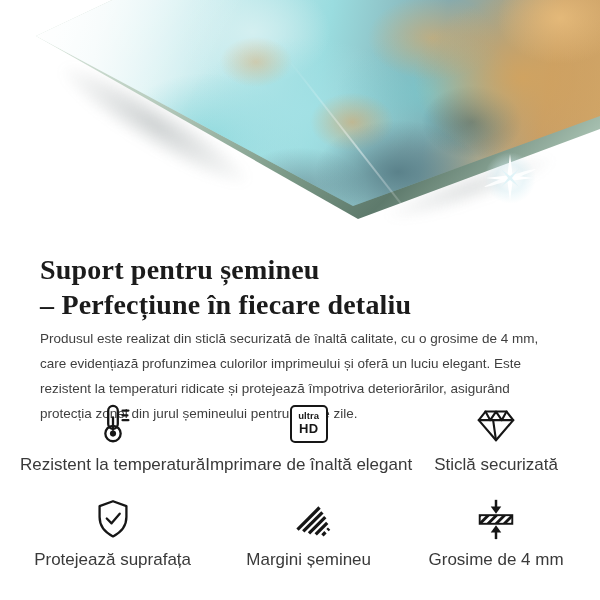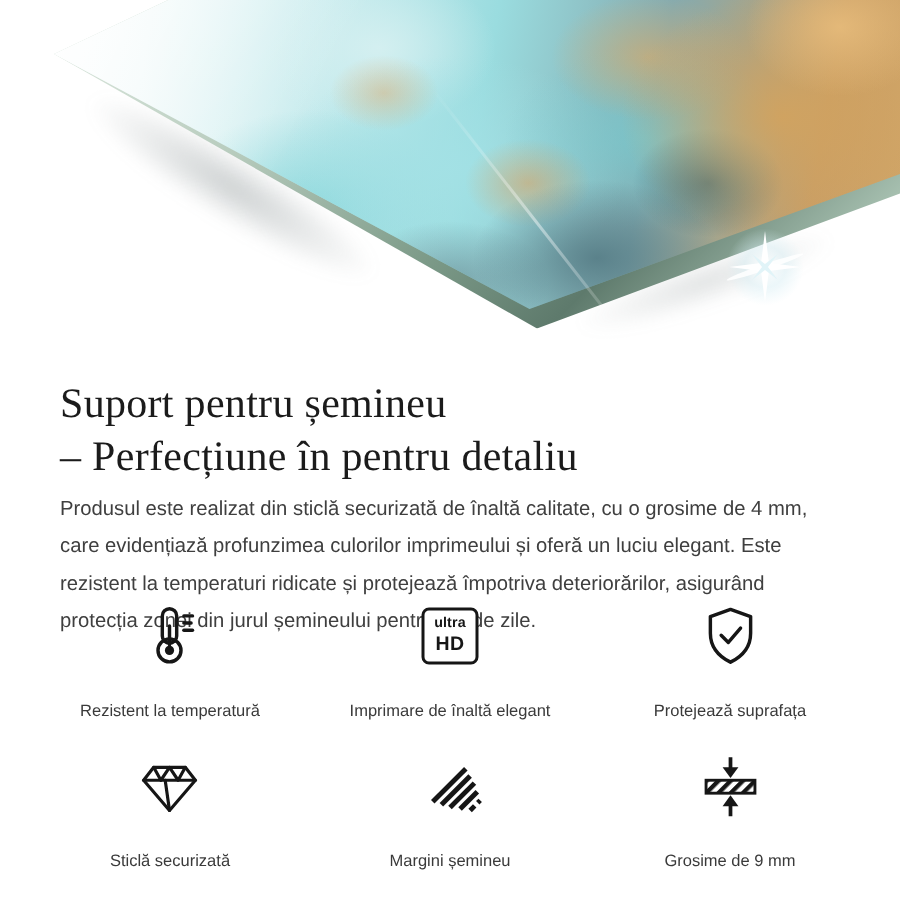--- a/index.html
+++ b/index.html
@@ -59,36 +59,36 @@
     transform:rotate(52deg);transform-origin:left center;
   }
   .sparkle{position:absolute;left:482px;top:150px;width:56px;height:56px;
     background:radial-gradient(circle at 50% 50%, rgba(255,255,255,0.9), rgba(214,238,244,0.45) 35%, rgba(214,238,244,0) 65%);
   }
 
   
   .title{
     position:absolute;left:40px;top:233px;width:540px;
     font-family:"Liberation Serif","DejaVu Serif",serif;
-    font-size:28px;line-height:35px;font-weight:400;color:#1b1b1b;
+    font-size:28px;line-height:35px;font-weight:700;color:#1b1b1b;
     letter-spacing:0.2px;
   }
   .desc{
     position:absolute;left:40px;top:312px;width:524px;
     font-size:13.5px;line-height:25px;color:#3f3f3f;
   }
 
   
   .features{
     position:absolute;left:20px;top:400px;width:560px;
     display:grid;grid-template-columns:repeat(3,1fr);row-gap:20px;
   }
   .feature{display:flex;flex-direction:column;align-items:center;}
   .icon-box{height:48px;display:flex;align-items:center;justify-content:center;}
-  .feature-label{margin-top:20px;font-size:11px;color:#3a3a3a;white-space:nowrap;}
+  .feature-label{margin-top:7px;font-size:17px;color:#3a3a3a;white-space:nowrap;}
   .icon-svg{display:block;}
 
   .uhd-box{
     width:38px;height:38px;border:2.5px solid #161616;border-radius:5px;
     display:flex;flex-direction:column;align-items:center;justify-content:center;
     box-sizing:border-box;background:#fff;
   }
   .uhd-top{font-size:9.5px;font-weight:700;color:#161616;line-height:10px;letter-spacing:0.1px;}
   .uhd-bottom{font-size:13px;font-weight:700;color:#161616;line-height:16px;letter-spacing:0.3px;}
 </style>
@@ -107,21 +107,21 @@
     <svg width="56" height="56" viewBox="0 0 56 56">
       <ellipse cx="28" cy="28" rx="27" ry="2" fill="rgba(255,255,255,0.85)" transform="rotate(-19 28 28)"></ellipse>
       <path d="M28 4 L30.6 25.4 L52 28 L30.6 30.6 L28 52 L25.4 30.6 L4 28 L25.4 25.4 Z" fill="#ffffff"></path>
       <path d="M28 16 L29.4 26.6 L40 28 L29.4 29.4 L28 40 L26.6 29.4 L16 28 L26.6 26.6 Z" fill="rgba(223,243,248,0.95)" transform="rotate(45 28 28)"></path>
     </svg>
   </div>
 </div>
 
 <h1 class="title">
   <span>Suport pentru șemineu</span><br>
-  <span>– Perfecțiune în pentru detaliu</span>
+  <span>– Perfecțiune în fiecare detaliu</span>
 </h1>
 
 <p class="desc">Produsul este realizat din sticlă securizată de înaltă calitate, cu o grosime de 4 mm, care evidențiază profunzimea culorilor imprimeului și oferă un luciu elegant. Este rezistent la temperaturi ridicate și protejează împotriva deteriorărilor, asigurând protecția zonei din jurul șemineului pentru ani de zile.</p>
 
 <div class="features">
 
   <div class="feature">
     <div class="icon-box">
       <svg class="icon-svg" width="46" height="46" viewBox="0 0 48 48" fill="none" stroke="#161616" stroke-width="2.4" stroke-linecap="round">
         <rect x="19" y="5" width="10" height="24" rx="5"></rect>
@@ -141,38 +141,38 @@
       <div class="uhd-box">
         <span class="uhd-top">ultra</span>
         <span class="uhd-bottom">HD</span>
       </div>
     </div>
     <div class="feature-label">Imprimare de înaltă elegant</div>
   </div>
 
   <div class="feature">
     <div class="icon-box">
-      <svg class="icon-svg" width="46" height="46" viewBox="0 0 48 48" fill="none" stroke="#161616" stroke-width="2.4" stroke-linecap="round" stroke-linejoin="round">
-        <path d="M24 5.5 L38 10.5 V22 C38 32 31.2 38.6 24 42.2 C16.8 38.6 10 32 10 22 V10.5 Z"></path>
-        <path d="M17.5 23.5 L22.5 28.5 L31 18.5"></path>
-      </svg>
-    </div>
-    <div class="feature-label">Protejează suprafața</div>
-  </div>
-
-  <div class="feature">
-    <div class="icon-box">
       <svg class="icon-svg" width="46" height="46" viewBox="0 0 48 48" fill="none" stroke="#161616" stroke-width="2.2" stroke-linecap="round" stroke-linejoin="round">
         <path d="M13 11 H35 L42 20 L24 41 L6 20 Z"></path>
         <path d="M6 20 H42"></path>
         <path d="M13 11 L18 20 L24 11 L30 20 L35 11"></path>
         <path d="M21 20 L24 41"></path>
       </svg>
     </div>
     <div class="feature-label">Sticlă securizată</div>
+  </div>
+
+  <div class="feature">
+    <div class="icon-box">
+      <svg class="icon-svg" width="46" height="46" viewBox="0 0 48 48" fill="none" stroke="#161616" stroke-width="2.4" stroke-linecap="round" stroke-linejoin="round">
+        <path d="M24 5.5 L38 10.5 V22 C38 32 31.2 38.6 24 42.2 C16.8 38.6 10 32 10 22 V10.5 Z"></path>
+        <path d="M17.5 23.5 L22.5 28.5 L31 18.5"></path>
+      </svg>
+    </div>
+    <div class="feature-label">Protejează suprafața</div>
   </div>
 
   <div class="feature">
     <div class="icon-box">
       <svg class="icon-svg" width="46" height="46" viewBox="0 0 48 48" fill="none" stroke="#161616" stroke-width="3.4">
         <line x1="12" y1="35" x2="35" y2="12"></line>
         <line x1="18" y1="37" x2="38" y2="17"></line>
         <line x1="24" y1="39" x2="41" y2="22"></line>
         <line x1="31" y1="40" x2="43" y2="28"></line>
         <line x1="38" y1="41" x2="45" y2="34" stroke-dasharray="4.5 3"></line>
@@ -190,16 +190,16 @@
             <rect width="3" height="6" fill="#161616"></rect>
           </pattern>
         </defs>
         <line x1="24" y1="4" x2="24" y2="12" stroke="#161616" stroke-width="2.6"></line>
         <polygon points="18.5,11 29.5,11 24,18.5" fill="#161616"></polygon>
         <rect x="7" y="20" width="34" height="9" fill="url(#hatch)" stroke="#161616" stroke-width="2"></rect>
         <polygon points="18.5,38 29.5,38 24,30.5" fill="#161616"></polygon>
         <line x1="24" y1="37" x2="24" y2="45" stroke="#161616" stroke-width="2.6"></line>
       </svg>
     </div>
-    <div class="feature-label">Grosime de 9 mm</div>
+    <div class="feature-label">Grosime de 4 mm</div>
   </div>
 
 </div>
 
 </body></html>

